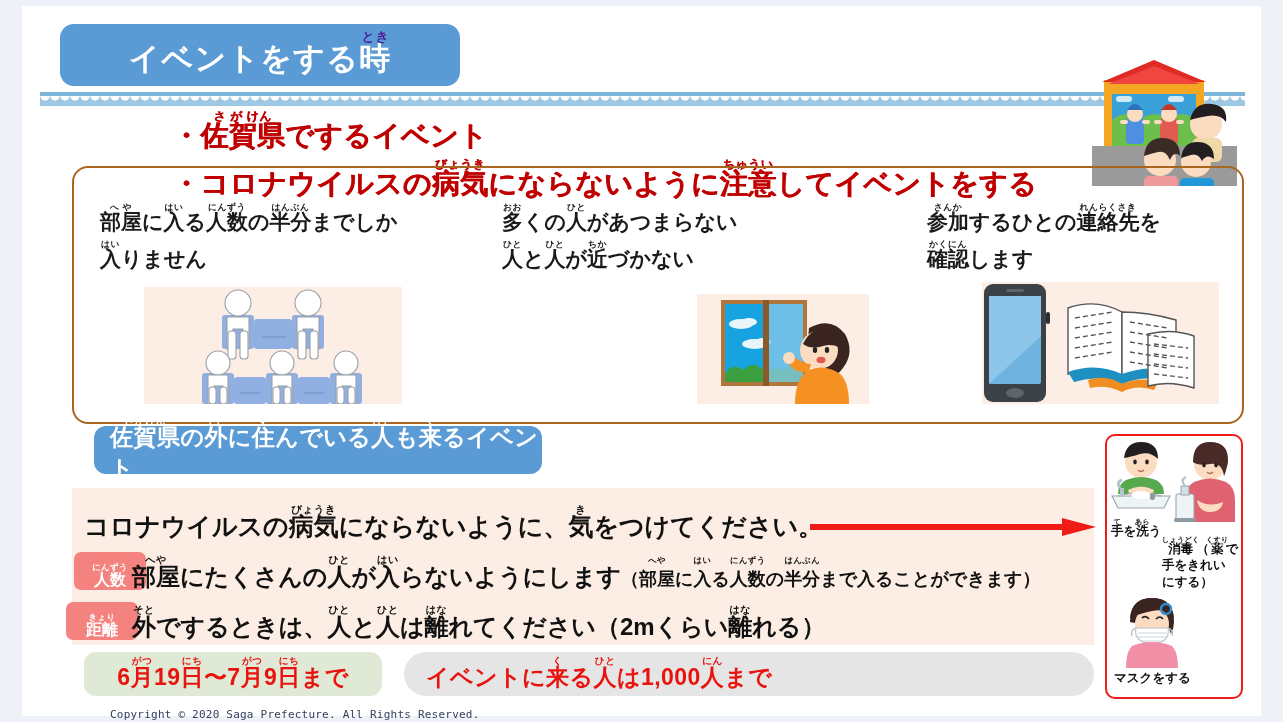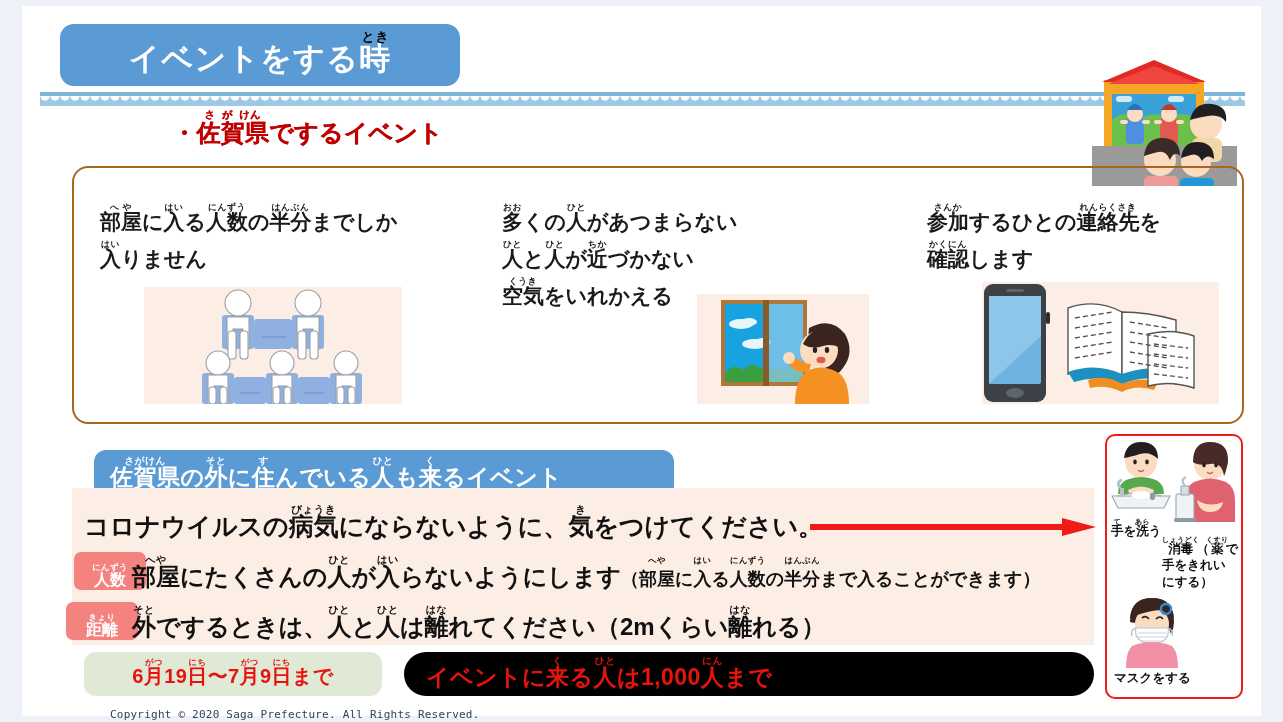--- a/index.html
+++ b/index.html
@@ -23,42 +23,41 @@
   
   .title-pill {
     position: absolute; left: 38px; top: 18px;
     width: 400px; height: 62px;
     background: #5b9bd5; border-radius: 14px;
     display: flex; align-items: center; justify-content: center;
   }
   .title-pill .txt {
     color: #ffffff; font-size: 31px; font-weight: 700; letter-spacing: .04em;
   }
-  .title-pill rt { color: #000000; text-align: center; }
+  .title-pill rt { color: #4c1d95; text-align: center; }
 
   
   .wave {
     position: absolute; left: 18px; top: 86px; width: 1205px; height: 14px;
   }
   .wave .bar { position:absolute; left:0; top:0; width:100%; height:5px; background:#7cb5d8; }
   .wave .scallop {
     position:absolute; left:0; top:4px; width:100%; height:10px;
     background:
       radial-gradient(circle at 5px 0px, #ffffff 4.4px, rgba(0,0,0,0) 4.8px) repeat-x;
     background-size: 10px 10px;
     background-color: #9ec9e4;
   }
 
   
   .bullets { position: absolute; left: 150px; top: 104px; }
   .bullets .line {
-    color: #c00000; font-weight: 700; font-size: 24px; letter-spacing: .01em;
+    color: #c00000; font-weight: 700; font-size: 28px; letter-spacing: .01em;
     line-height: 1.52;
     text-shadow: .6px 0 0 #c00000;
-    font-family: Liberation Mono, monospace;
   }
   .bullets rt { color: #c00000; }
 
   
   .stage-ill { position: absolute; right: 14px; top: 52px; width: 165px; height: 128px; }
 
   
   .brown-box {
     position: absolute; left: 50px; top: 160px; width: 1172px; height: 258px;
     border: 2.5px solid #a9641e; border-radius: 16px; background: transparent;
@@ -73,21 +72,21 @@
   .c3 { left: 905px; top: 196px; }
 
   
   .peach { position: absolute; background: #fceee4; }
   .ill-seats { left: 122px; top: 281px;  width: 258px; height: 117px; }
   .ill-window{ left: 675px; top: 288px;  width: 172px; height: 110px; }
   .ill-phone { left: 960px; top: 276px;  width: 237px; height: 122px; }
 
   
   .sub-banner {
-    position: absolute; left: 72px; top: 444px; width: 580px; height: 48px;
+    position: absolute; left: 72px; top: 420px; width: 448px; height: 48px;
     background: #5b9bd5; border-radius: 12px;
     display: flex; align-items: center; padding-left: 16px;
   }
   .sub-banner .txt { color: #fff; font-size: 23px; font-weight: 700; letter-spacing: .02em; }
   .sub-banner rt { color: #fff; }
 
   
   .pink-panel {
     position: absolute; left: 50px; top: 482px; width: 1022px; height: 157px;
     background: #fceee4;
@@ -112,26 +111,26 @@
 
   
   .arrow { position: absolute; left: 788px; top: 512px; width: 286px; height: 18px; }
 
   
   .green-box {
     position: absolute; left: 62px; top: 646px; width: 298px; height: 44px;
     background: #dfe9d5; border-radius: 12px;
     display: flex; align-items: center; justify-content: center;
   }
-  .green-box .txt { color: #e8130c; font-size: 20px; font-weight: 700; letter-spacing: .02em; }
+  .green-box .txt { color: #e8130c; font-size: 23px; font-weight: 700; letter-spacing: .02em; }
   .green-box rt { color: #e8130c; }
 
   .gray-box {
     position: absolute; left: 382px; top: 646px; width: 690px; height: 44px;
-    background: #000000; border-radius: 22px;
+    background: #e5e5e5; border-radius: 22px;
     display: flex; align-items: center; padding-left: 22px;
   }
   .gray-box .txt { color: #e8130c; font-size: 23px; font-weight: 700; letter-spacing: .02em; }
   .gray-box rt { color: #e8130c; }
 
   
   .red-panel {
     position: absolute; left: 1083px; top: 428px; width: 138px; height: 265px;
     border: 2.5px solid #ee1b16; border-radius: 10px; background: #fff;
   }
@@ -208,20 +207,23 @@
     <g>
       <circle cx="114" cy="104" r="15" fill="#fbdcc0"></circle>
       <path d="M99 100 q2 -16 16 -16 q17 0 17 17 q-7 -6 -12 2 q-4 -8 -11 -6 q-7 2 -10 3z" fill="#231f20"></path>
       <rect x="98" y="120" width="34" height="12" rx="5" fill="#2196d9"></rect>
     </g>
   </svg>
 
   <div class="bullets">
     <div class="line">
       ・<ruby>佐賀県<rt>さ が けん</rt></ruby>でするイベント
+    </div>
+    <div class="line">
+      ・コロナウイルスの<ruby>病気<rt>びょうき</rt></ruby>にならないように<ruby>注意<rt>ちゅうい</rt></ruby>してイベントをする
     </div>
   </div>
 
   <div class="brown-box"></div>
 
   <div class="col c1">
     <div class="hl">
       <ruby>部屋<rt>へ や</rt></ruby>に<ruby>入<rt>はい</rt></ruby>る<ruby>人数<rt>にんずう</rt></ruby>の<ruby>半分<rt>はんぶん</rt></ruby>までしか
     </div>
     <div class="hl">
@@ -279,23 +281,20 @@
     </g>
   </svg>
 
   <div class="col c2">
     <div class="hl">
       <ruby>多<rt>おお</rt></ruby>くの<ruby>人<rt>ひと</rt></ruby>があつまらない
     </div>
     <div class="hl">
       <ruby>人<rt>ひと</rt></ruby>と<ruby>人<rt>ひと</rt></ruby>が<ruby>近<rt>ちか</rt></ruby>づかない
     </div>
-    <div class="hl">
-      <ruby>空気<rt>くうき</rt></ruby>をいれかえる
-    </div>
   </div>
 
   <svg class="peach ill-window" viewBox="0 0 172 110">
     <rect x="24" y="6" width="86" height="86" fill="#b0763c"></rect>
     <rect x="28" y="10" width="38" height="78" fill="#17a3e0"></rect>
     <rect x="70" y="10" width="36" height="78" fill="#17a3e0"></rect>
     <g fill="#ffffff" opacity=".9">
       <ellipse cx="44" cy="30" rx="12" ry="5"></ellipse>
         <ellipse cx="52" cy="28" rx="8" ry="4"></ellipse>
       <ellipse cx="58" cy="50" rx="13" ry="5"></ellipse>

